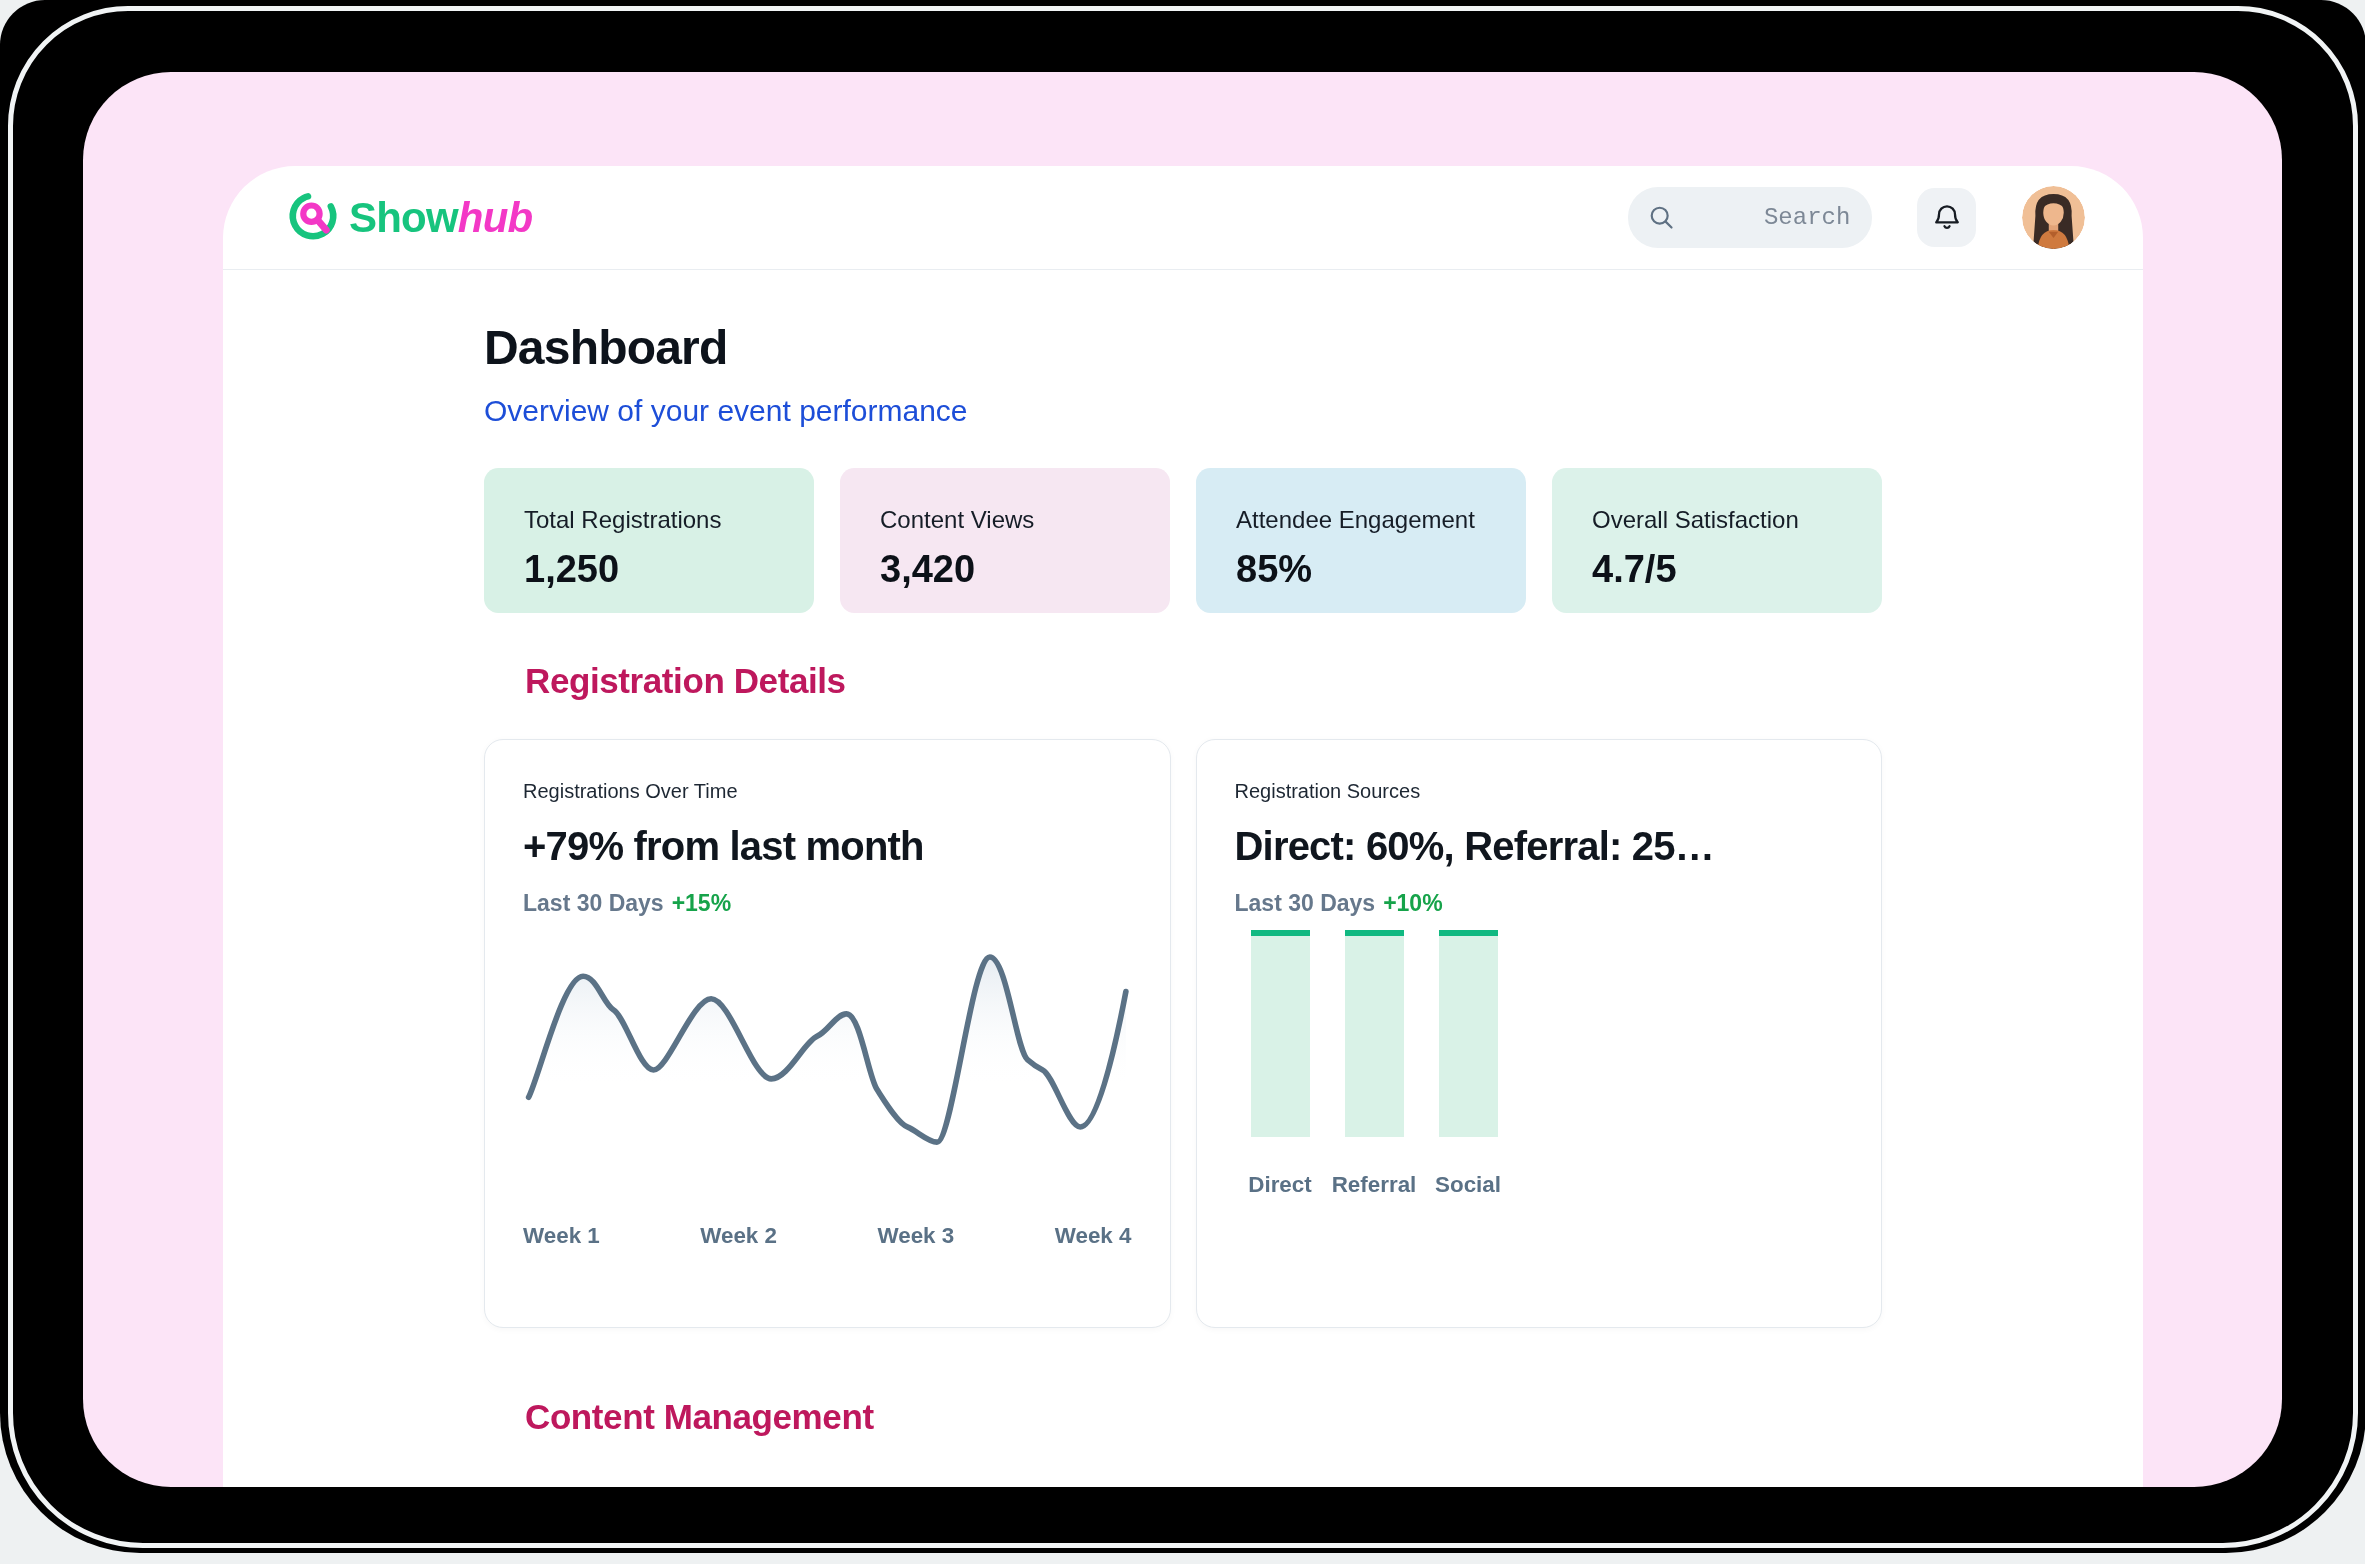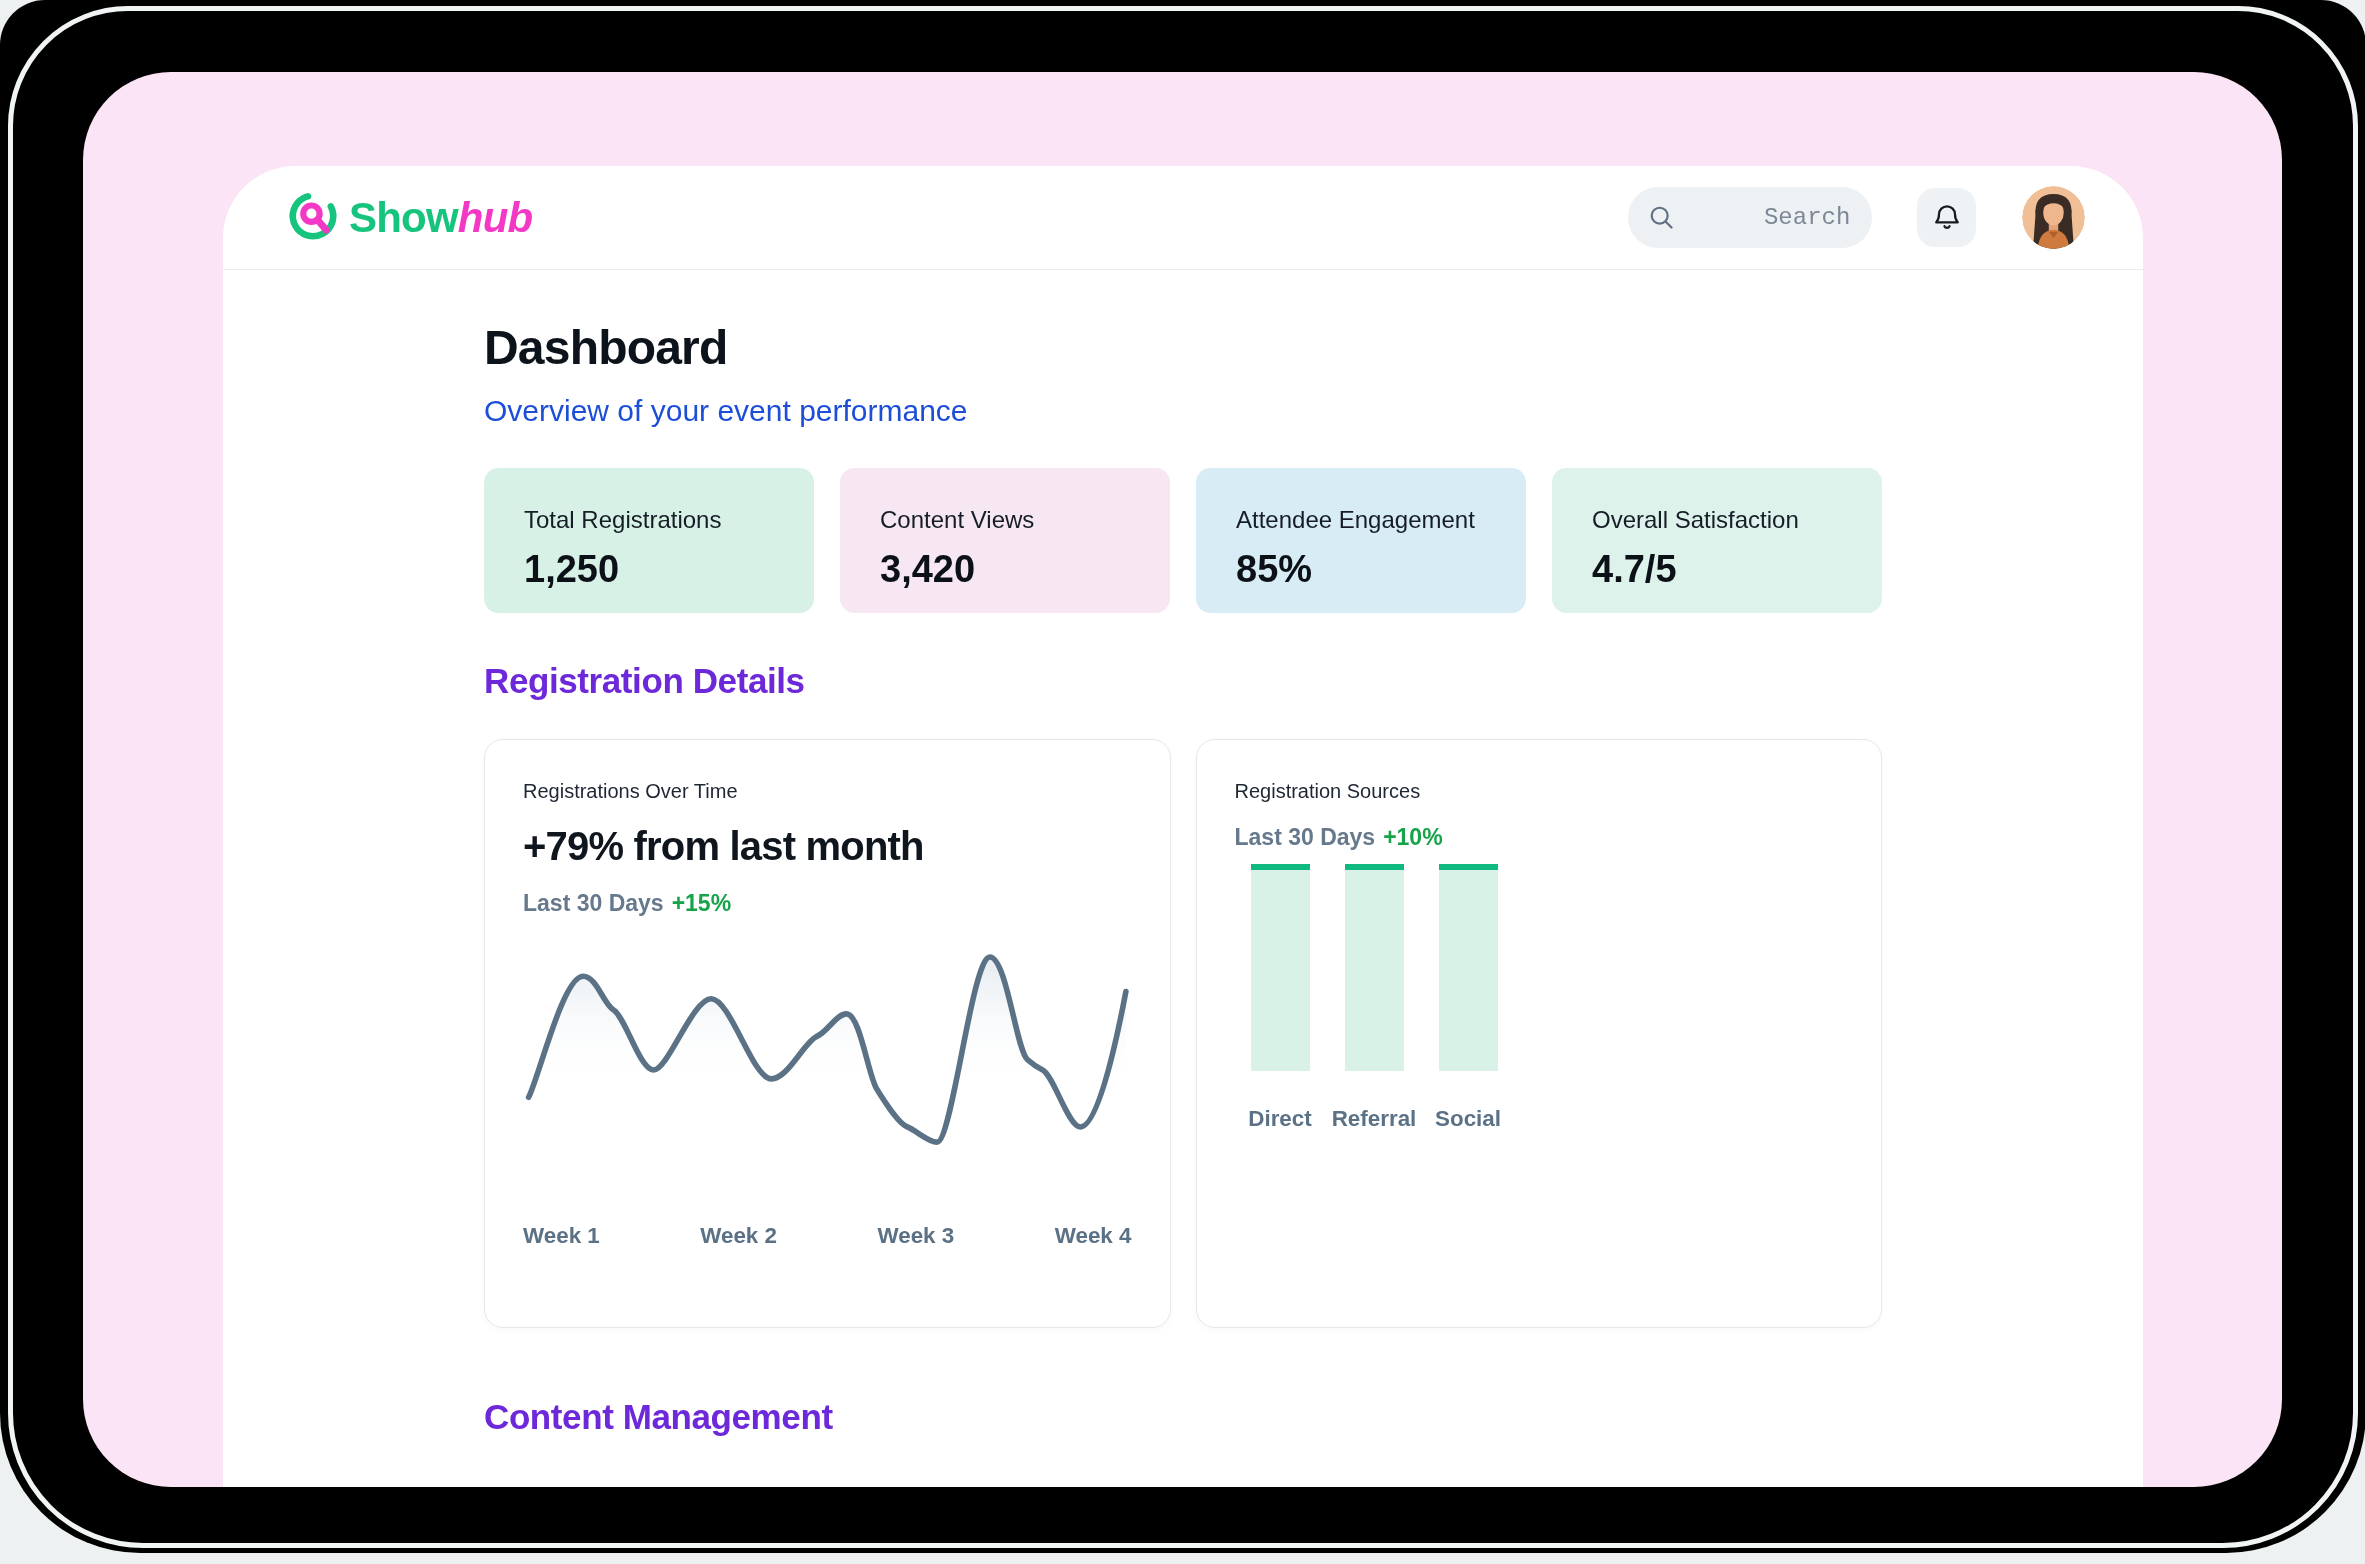--- a/index.html
+++ b/index.html
@@ -38,21 +38,21 @@
   
   .content { padding:0 261px; }
   .page-title { margin-top:50px; font-size:48px; font-weight:700; color:#0d131b; letter-spacing:-0.8px; }
   .page-sub { margin-top:19px; font-size:30px; color:#1d4ed8; }
 
   .stats-row { margin-top:40px; display:flex; gap:26px; }
   .stat-card { flex:1; height:145px; border-radius:14.4px; padding:38px 0 0 40px; }
   .stat-label { font-size:24px; color:#161d27; }
   .stat-value { margin-top:14.4px; font-size:38px; font-weight:700; color:#0c1118; }
 
-  .section-h { margin-top:48px; font-size:35px; font-weight:700; color:#6d28d9; letter-spacing:-0.4px; }
+  .section-h { margin-top:48px; font-size:35px; font-weight:700; color:#be185d; letter-spacing:-0.4px;margin-left:41px; }
 
   .charts-row { margin-top:38px; display:flex; gap:25px; }
   .chart-card { flex:1; height:589px; background:#fff; border:1.6px solid #e4e9ee; border-radius:19px;
                 padding:40px 38px; box-shadow:0 1.6px 6.4px rgba(20,30,40,0.03); overflow:hidden; }
   .chart-title { font-size:20px; color:#1d2733; }
   .chart-headline { margin-top:21px; font-size:40px; font-weight:700; color:#10161e;
                     letter-spacing:-0.8px; white-space:nowrap; overflow:hidden; }
   .chart-meta { margin-top:21px; font-size:23px; color:#66788c;font-weight:bold; }
   .chart-meta .delta { color:#16a34a; margin-left:8px; }
 
@@ -178,20 +178,21 @@
               <span class="week-lab">Week 1</span>
               <span class="week-lab">Week 2</span>
               <span class="week-lab">Week 3</span>
               <span class="week-lab">Week 4</span>
             </div>
           </div>
         </div>
 
         <div class="chart-card">
           <div class="chart-title">Registration Sources</div>
+          <div class="chart-headline">Direct: 60%, Referral: 25…</div>
           <div class="chart-meta"><span>Last 30 Days</span><span class="delta">+10%</span></div>
 
           <div class="bars-wrap">
             <div class="bar">
                 <div class="bar-cap"></div>
               </div>
             <div class="bar">
                 <div class="bar-cap"></div>
               </div>
             <div class="bar">

